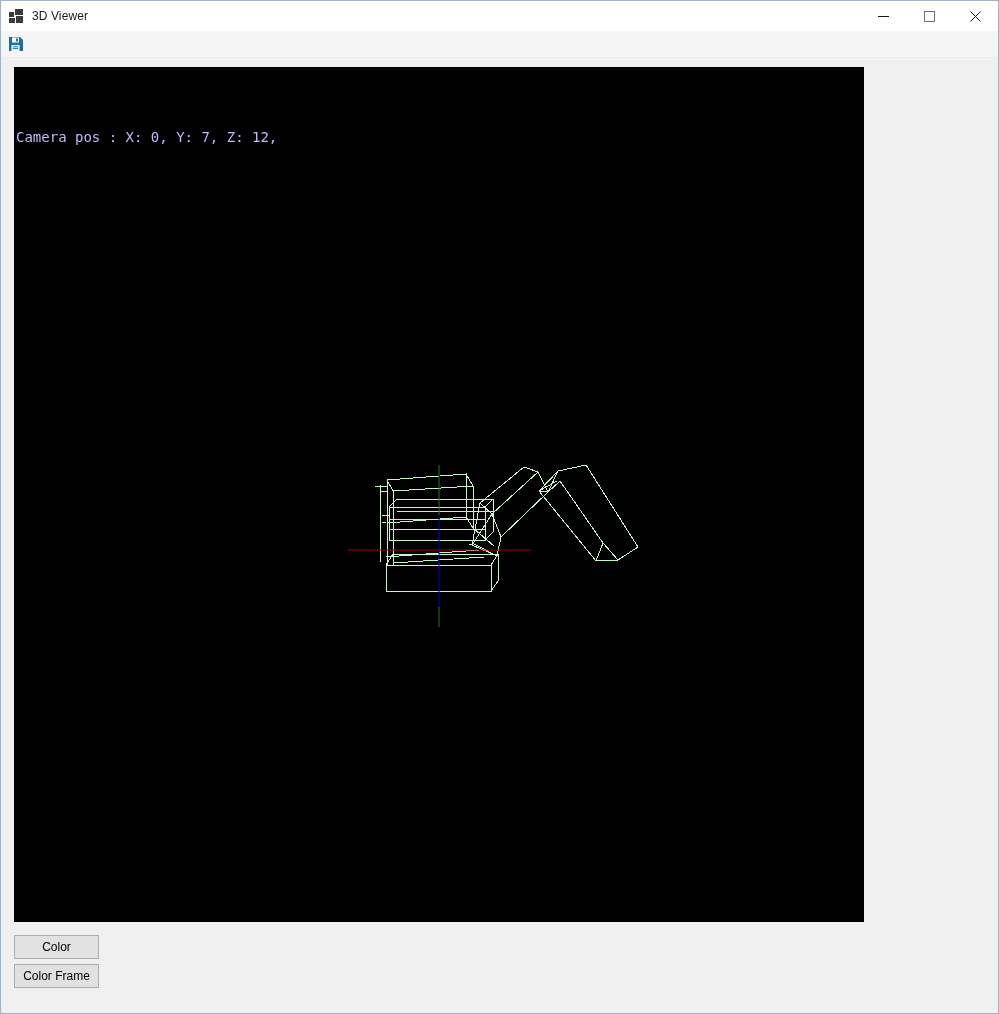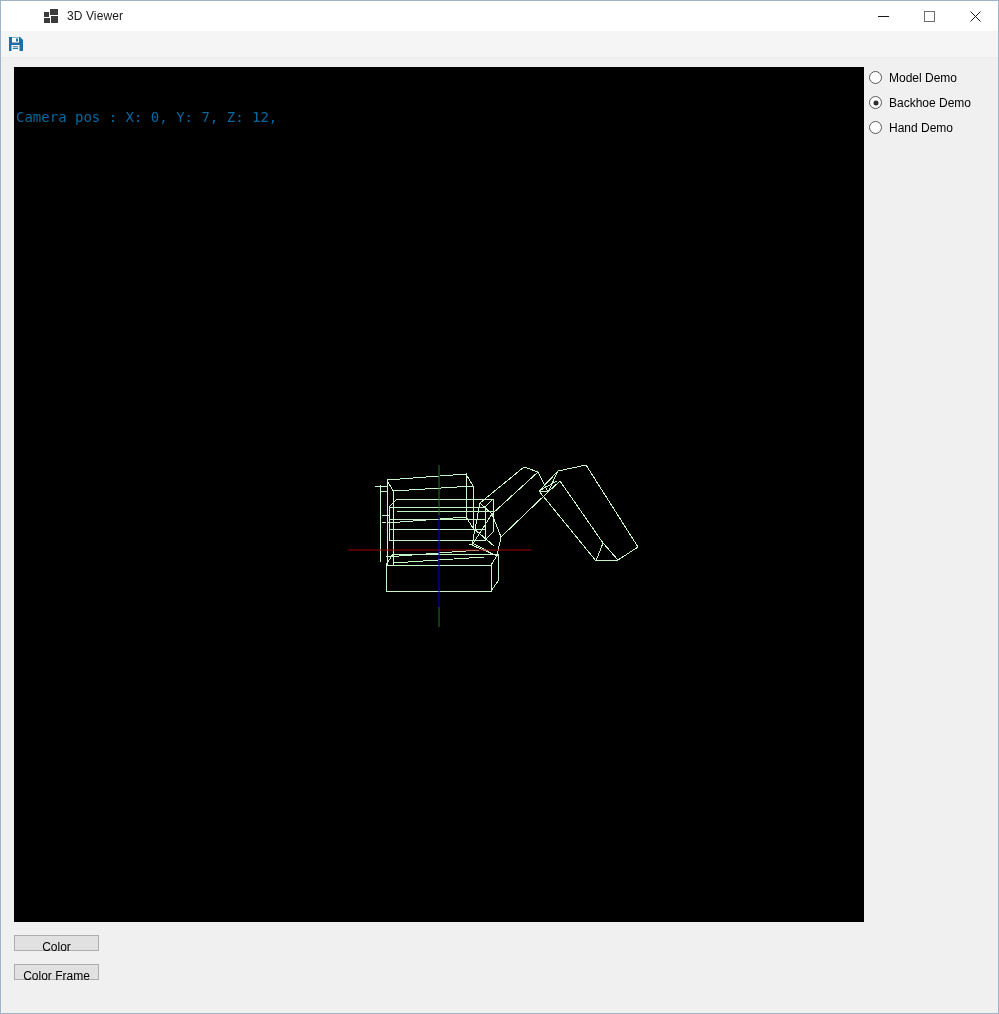--- a/index.html
+++ b/index.html
@@ -26,21 +26,20 @@
     flex-direction: column;
   }
 
   .titlebar {
     height: 30px;
     background: #ffffff;
     display: flex;
     align-items: center;
     flex: 0 0 auto;
     position: relative;
-    padding-left: 35px;
   }
   .title-icon {
     width: 16px;
     height: 16px;
     margin-left: 8px;
     margin-right: 7px;
     position: relative;
     flex: 0 0 auto;
   }
   .title-icon .sq {
@@ -104,22 +103,22 @@
     left: 13px;
     top: 9px;
     width: 850px;
     height: 855px;
     background: #000000;
     overflow: hidden;
   }
   .hud {
     position: absolute;
     left: 2px;
-    top: 0;
-    color: #0369a1;
+    top: 20px;
+    color: #c4b5fd;
     font-family: "DejaVu Sans Mono", "Liberation Mono", monospace;
     font-size: 14px;
     line-height: 20px;
     white-space: pre;
     letter-spacing: 0px;
   }
   .viewport svg {
     position: absolute;
     left: 0;
     top: 0;
@@ -162,21 +161,21 @@
     background: #2f2f2f;
   }
   .radio-label {
     font-size: 12px;
     color: #000000;
   }
 
   
   .btn {
     width: 85px;
-    height: 16px;
+    height: 24px;
     background: #e1e1e1;
     border: 1px solid #adadad;
     box-sizing: border-box;
     font-family: "Liberation Sans", sans-serif;
     font-size: 12px;
     color: #000000;
     text-align: center;
     line-height: 22px;
     cursor: default;
     position: absolute;
@@ -311,34 +310,20 @@
         <line x1="425" y1="398" x2="425" y2="448" stroke="#1e7a1e" stroke-width="1"></line>
         <line x1="425" y1="448" x2="425" y2="540" stroke="#0000c8" stroke-width="1"></line>
         <line x1="425" y1="540" x2="425" y2="560" stroke="#1e7a1e" stroke-width="1"></line>
       </svg>
 
       <div class="hud">
         <div>Camera pos : X: 0, Y: 7, Z: 12,</div>
       </div>
     </div>
 
-    <div class="radio-panel">
-      <div class="radio-row">
-        <span class="radio"></span>
-        <span class="radio-label">Model Demo</span>
-      </div>
-      <div class="radio-row">
-        <span class="radio checked"></span>
-        <span class="radio-label">Backhoe Demo</span>
-      </div>
-      <div class="radio-row">
-        <span class="radio"></span>
-        <span class="radio-label">Hand Demo</span>
-      </div>
-    </div>
 
     <div class="btn" id="color-button">Color</div>
     <div class="btn" id="next-frame-button">Color Frame</div>
 
     <div class="trackbar">
       
       
       
     </div>
 

